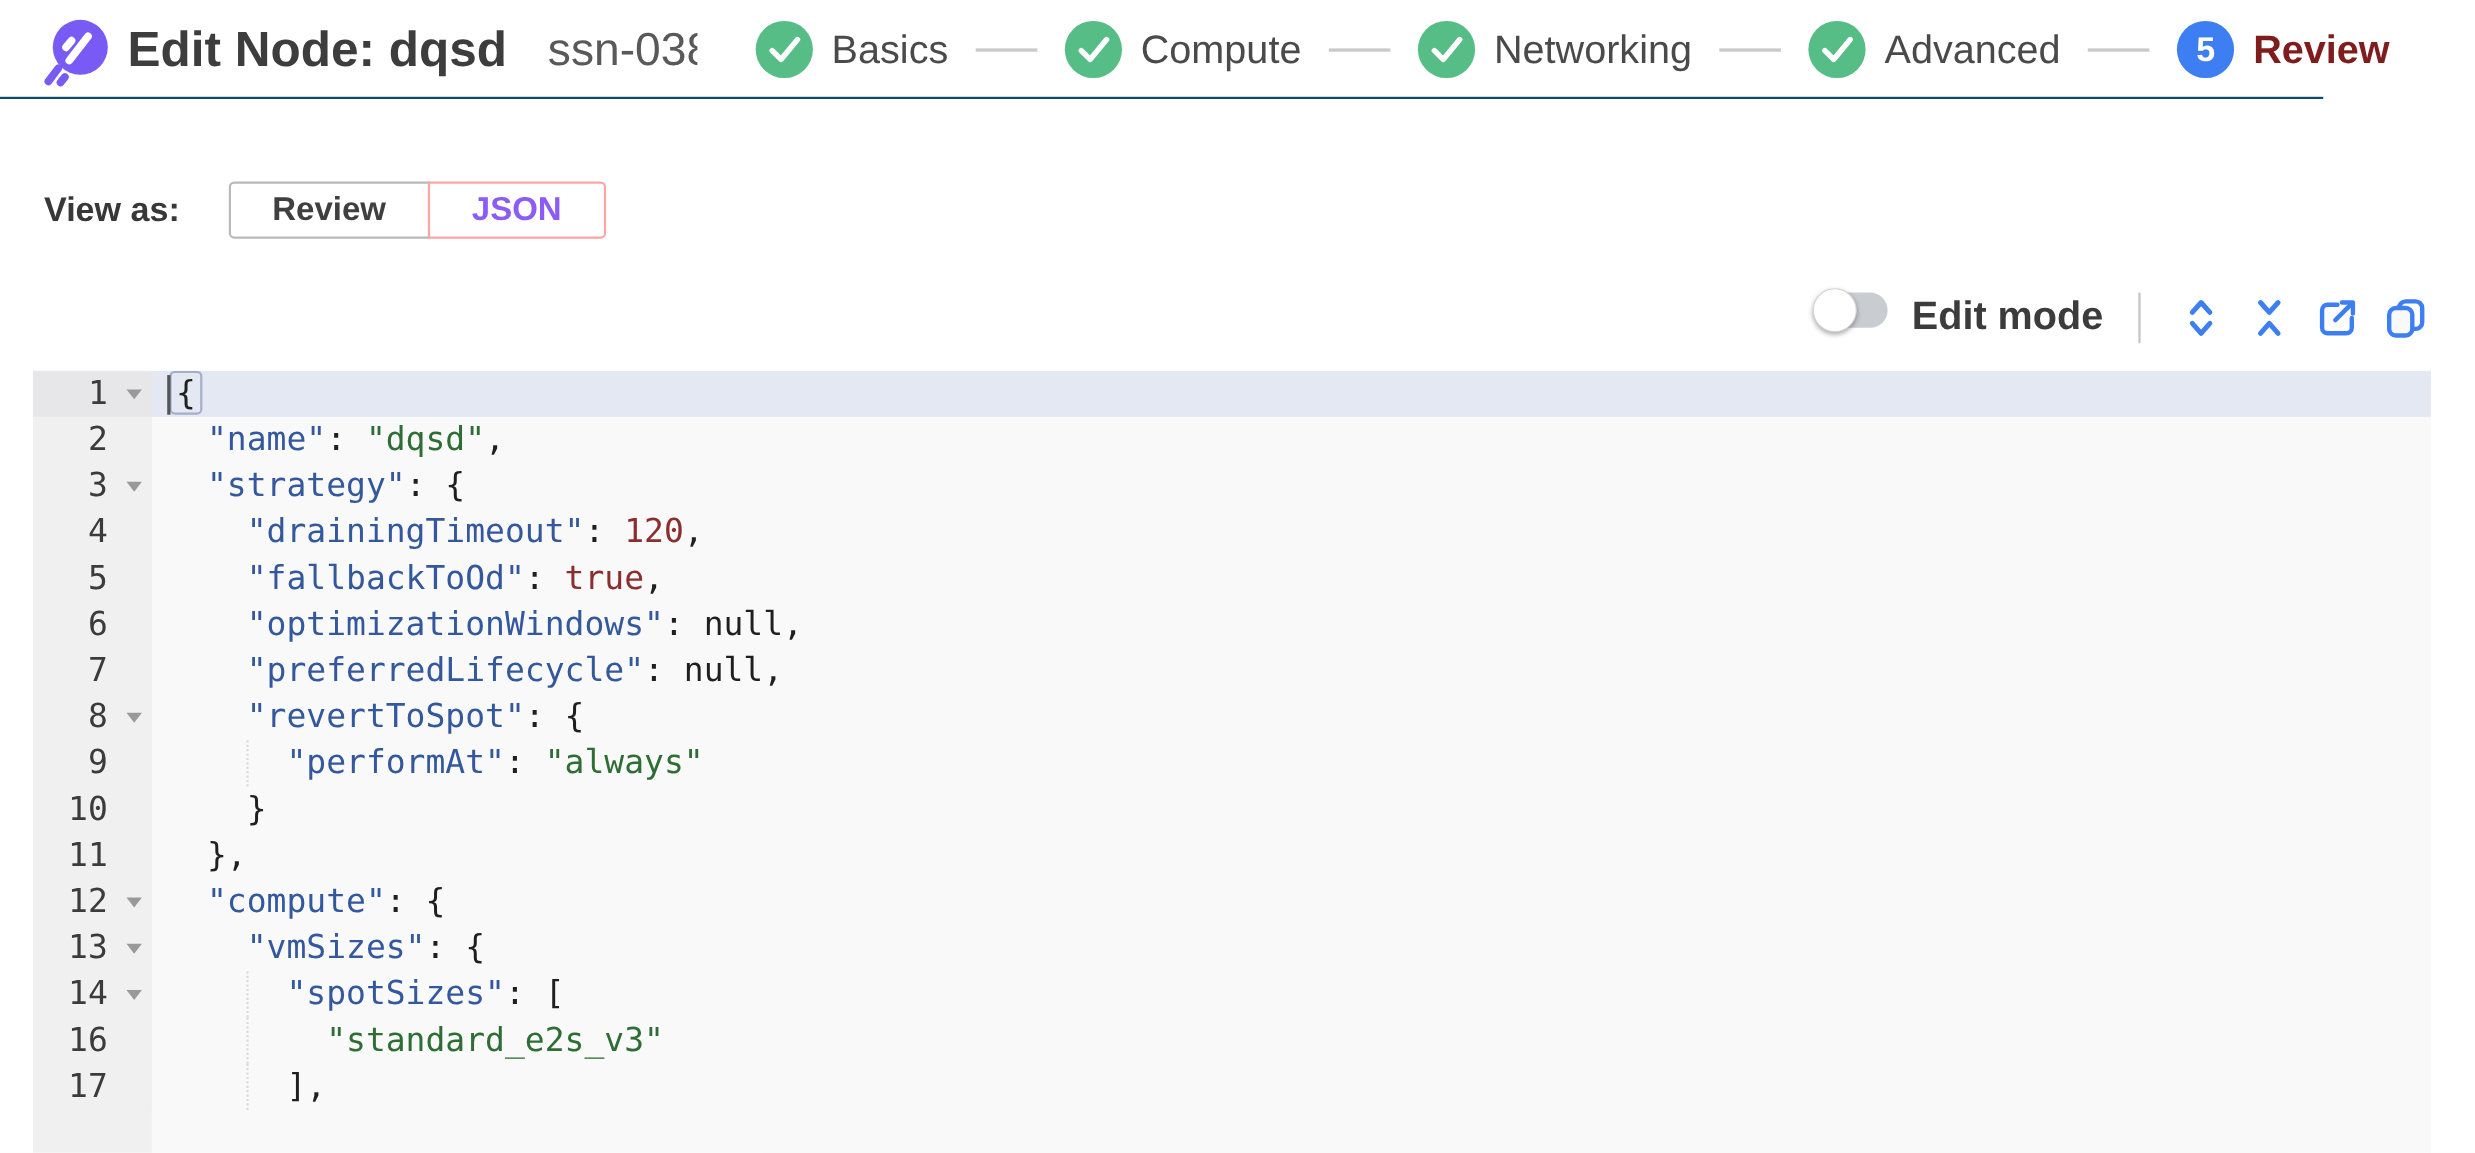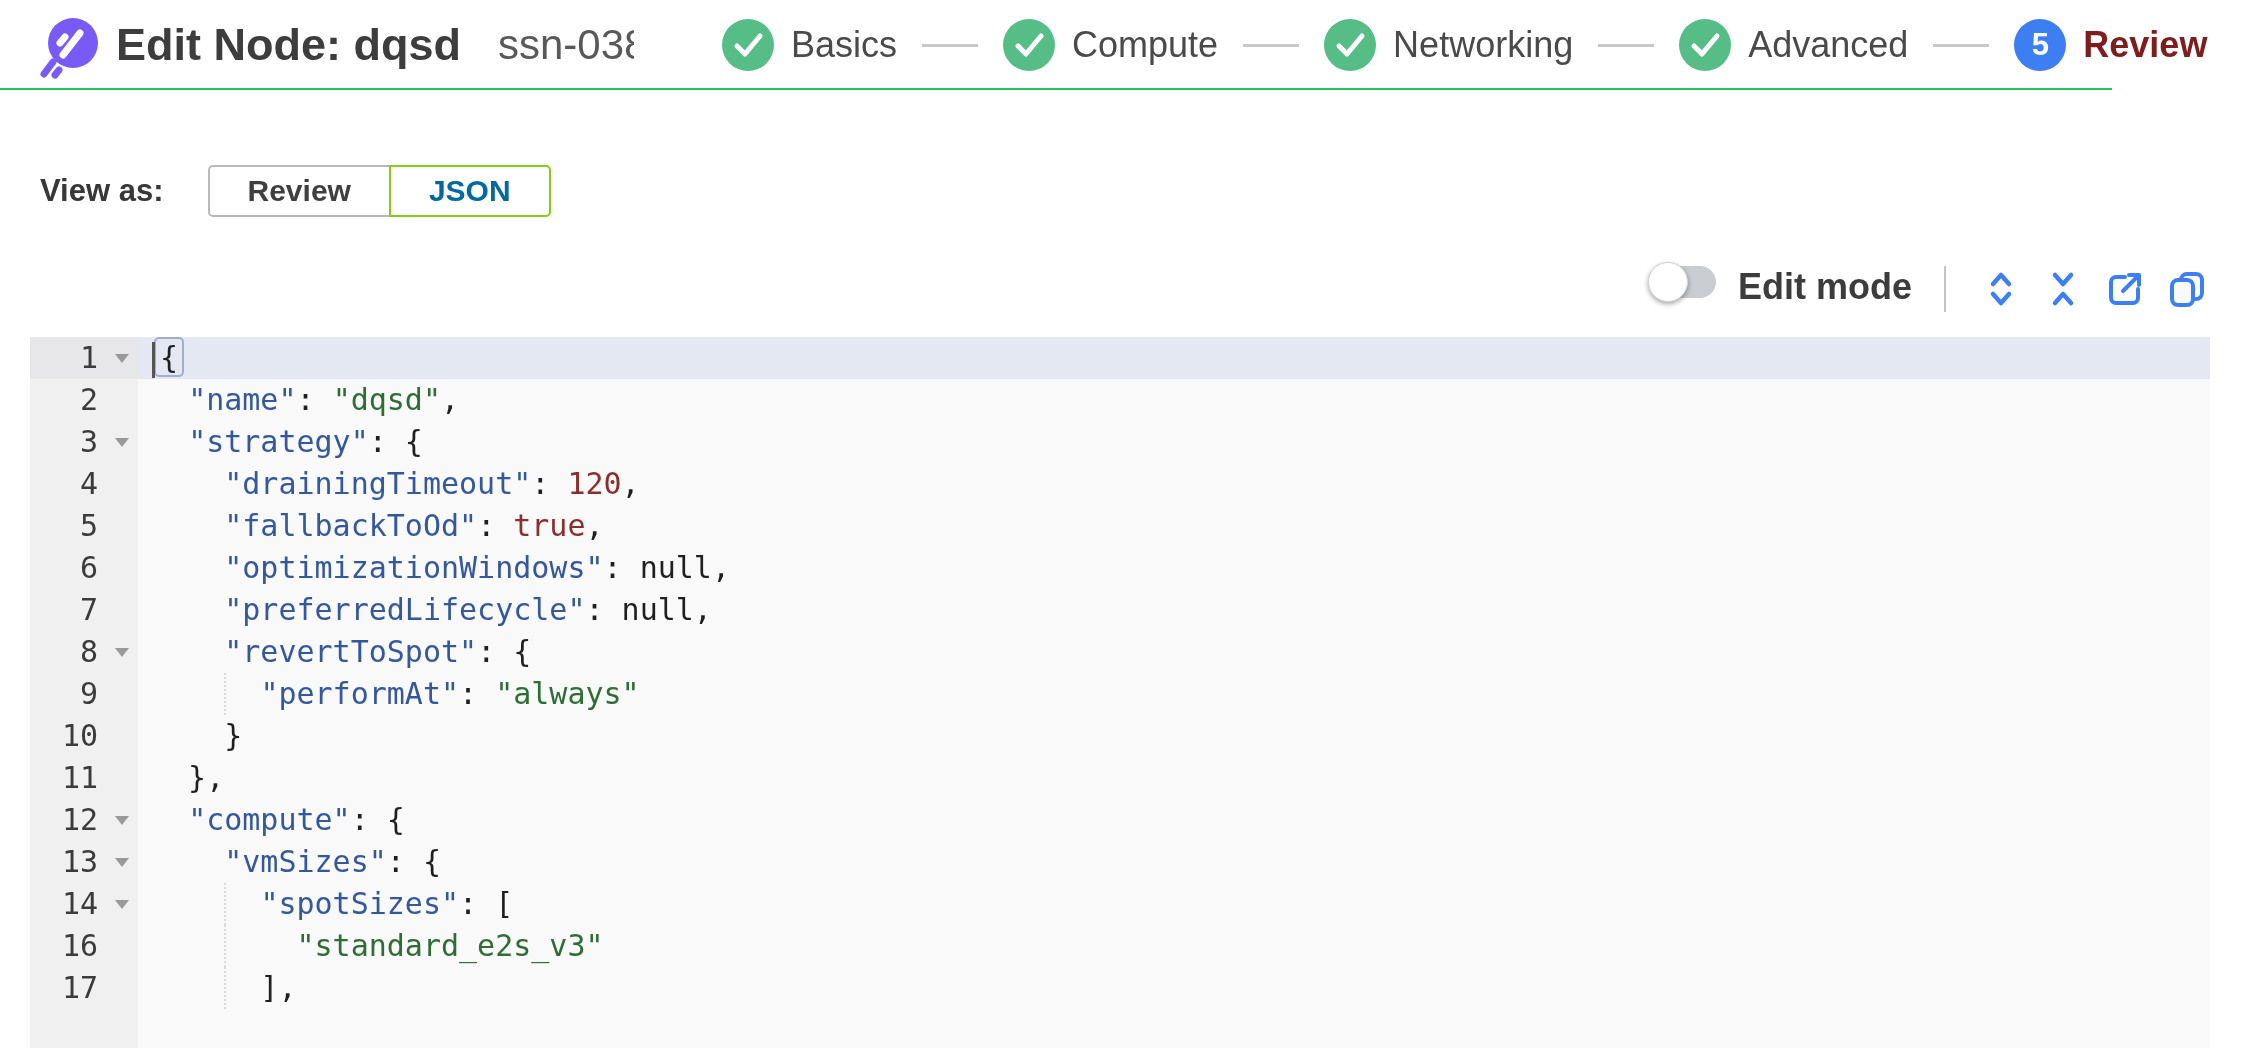--- a/index.html
+++ b/index.html
@@ -4,46 +4,46 @@
 <style>
   * { box-sizing: border-box; }
   html,body { margin:0; padding:0; }
   body {
     width:2250px; height:1048px; position:relative; overflow:hidden;
     background:#ffffff; font-family:"Liberation Sans", sans-serif;
   }
 
   
   .header { position:absolute; left:0; top:0; width:2112px; height:90px;
-            background:#fff; border-bottom:2px solid #22c55e; }
+            background:#fff; border-bottom:2px solid #0c4a6e; }
   .logo { position:absolute; left:36px; top:16px; width:64px; height:64px; }
   .page-title { position:absolute; left:116px; top:45px; transform:translateY(-50%);
                 font-size:45px; font-weight:700; color:#3d3d3d; white-space:nowrap; }
   .node-id { position:absolute; left:498px; top:45px; transform:translateY(-50%);
              width:136px; overflow:hidden; white-space:nowrap;
              font-size:42px; font-weight:400; color:#595959; }
 
   
-  .steps { position:absolute; left:722px; top:0; height:90px; display:flex; align-items:center;text-align:center; }
+  .steps { position:absolute; left:687px; top:0; height:90px; display:flex; align-items:center;text-align:center; }
   .step { display:flex; align-items:center; cursor:pointer; }
   .step-circle { width:52px; height:52px; border-radius:50%; background:#56bd87;
                  display:flex; align-items:center; justify-content:center; flex:none; margin-right:17px; }
   .step-circle.current { background:#3d7ff2; }
   .step-number { color:#fff; font-size:31px; font-weight:700; }
   .step-label { font-size:36px; color:#4a4a4a; white-space:nowrap; }
   .step.current .step-label { color:#7f1d1d; font-weight:700; }
   .connector { width:56px; height:3px; background:#c9c9c9; margin:0 25px; flex:none; }
 
   
   .viewas { position:absolute; left:40px; top:159px; height:64px; display:flex; align-items:center; }
   .viewas-label { font-size:31px; font-weight:700; color:#383838; margin-right:44px; }
   .seg-btn { height:52px; display:flex; align-items:center; justify-content:center;
              font-size:30px; font-weight:700; background:#fff; padding:0 38px; cursor:pointer; }
   .seg-btn.first { border:2px solid #b9b9b9; border-radius:5px 0 0 5px; color:#3f3f3f; }
-  .seg-btn.selected { border:2px solid #84cc16; border-radius:0 5px 5px 0; color:#0369a1; margin-left:-2px; z-index:1; }
+  .seg-btn.selected { border:2px solid #fca5a5; border-radius:0 5px 5px 0; color:#8b5cf6; margin-left:-2px; z-index:1; }
 
   
   .toolbar { position:absolute; top:266px; right:40px; height:56px; display:flex; align-items:flex-start; }
   .toggle { width:66px; height:32px; border-radius:16px; background:#c9cdd2; position:relative;
             margin-right:22px; cursor:pointer; flex:none; }
   .toggle-knob { position:absolute; left:-2px; top:-4px; width:40px; height:40px; border-radius:50%;
                  background:#fff; border:1px solid #d4d4d4; box-shadow:0 2px 5px rgba(0,0,0,.35); }
   .editmode-label { font-size:36px; font-weight:600; color:#3c3c3c; white-space:nowrap; }
   .vdivider { width:2px; height:46px; background:#c4c4c4; margin:0 16px 0 32px; }
   .icon-btn { width:46px; height:46px; margin-left:16px; display:flex; align-items:center;

